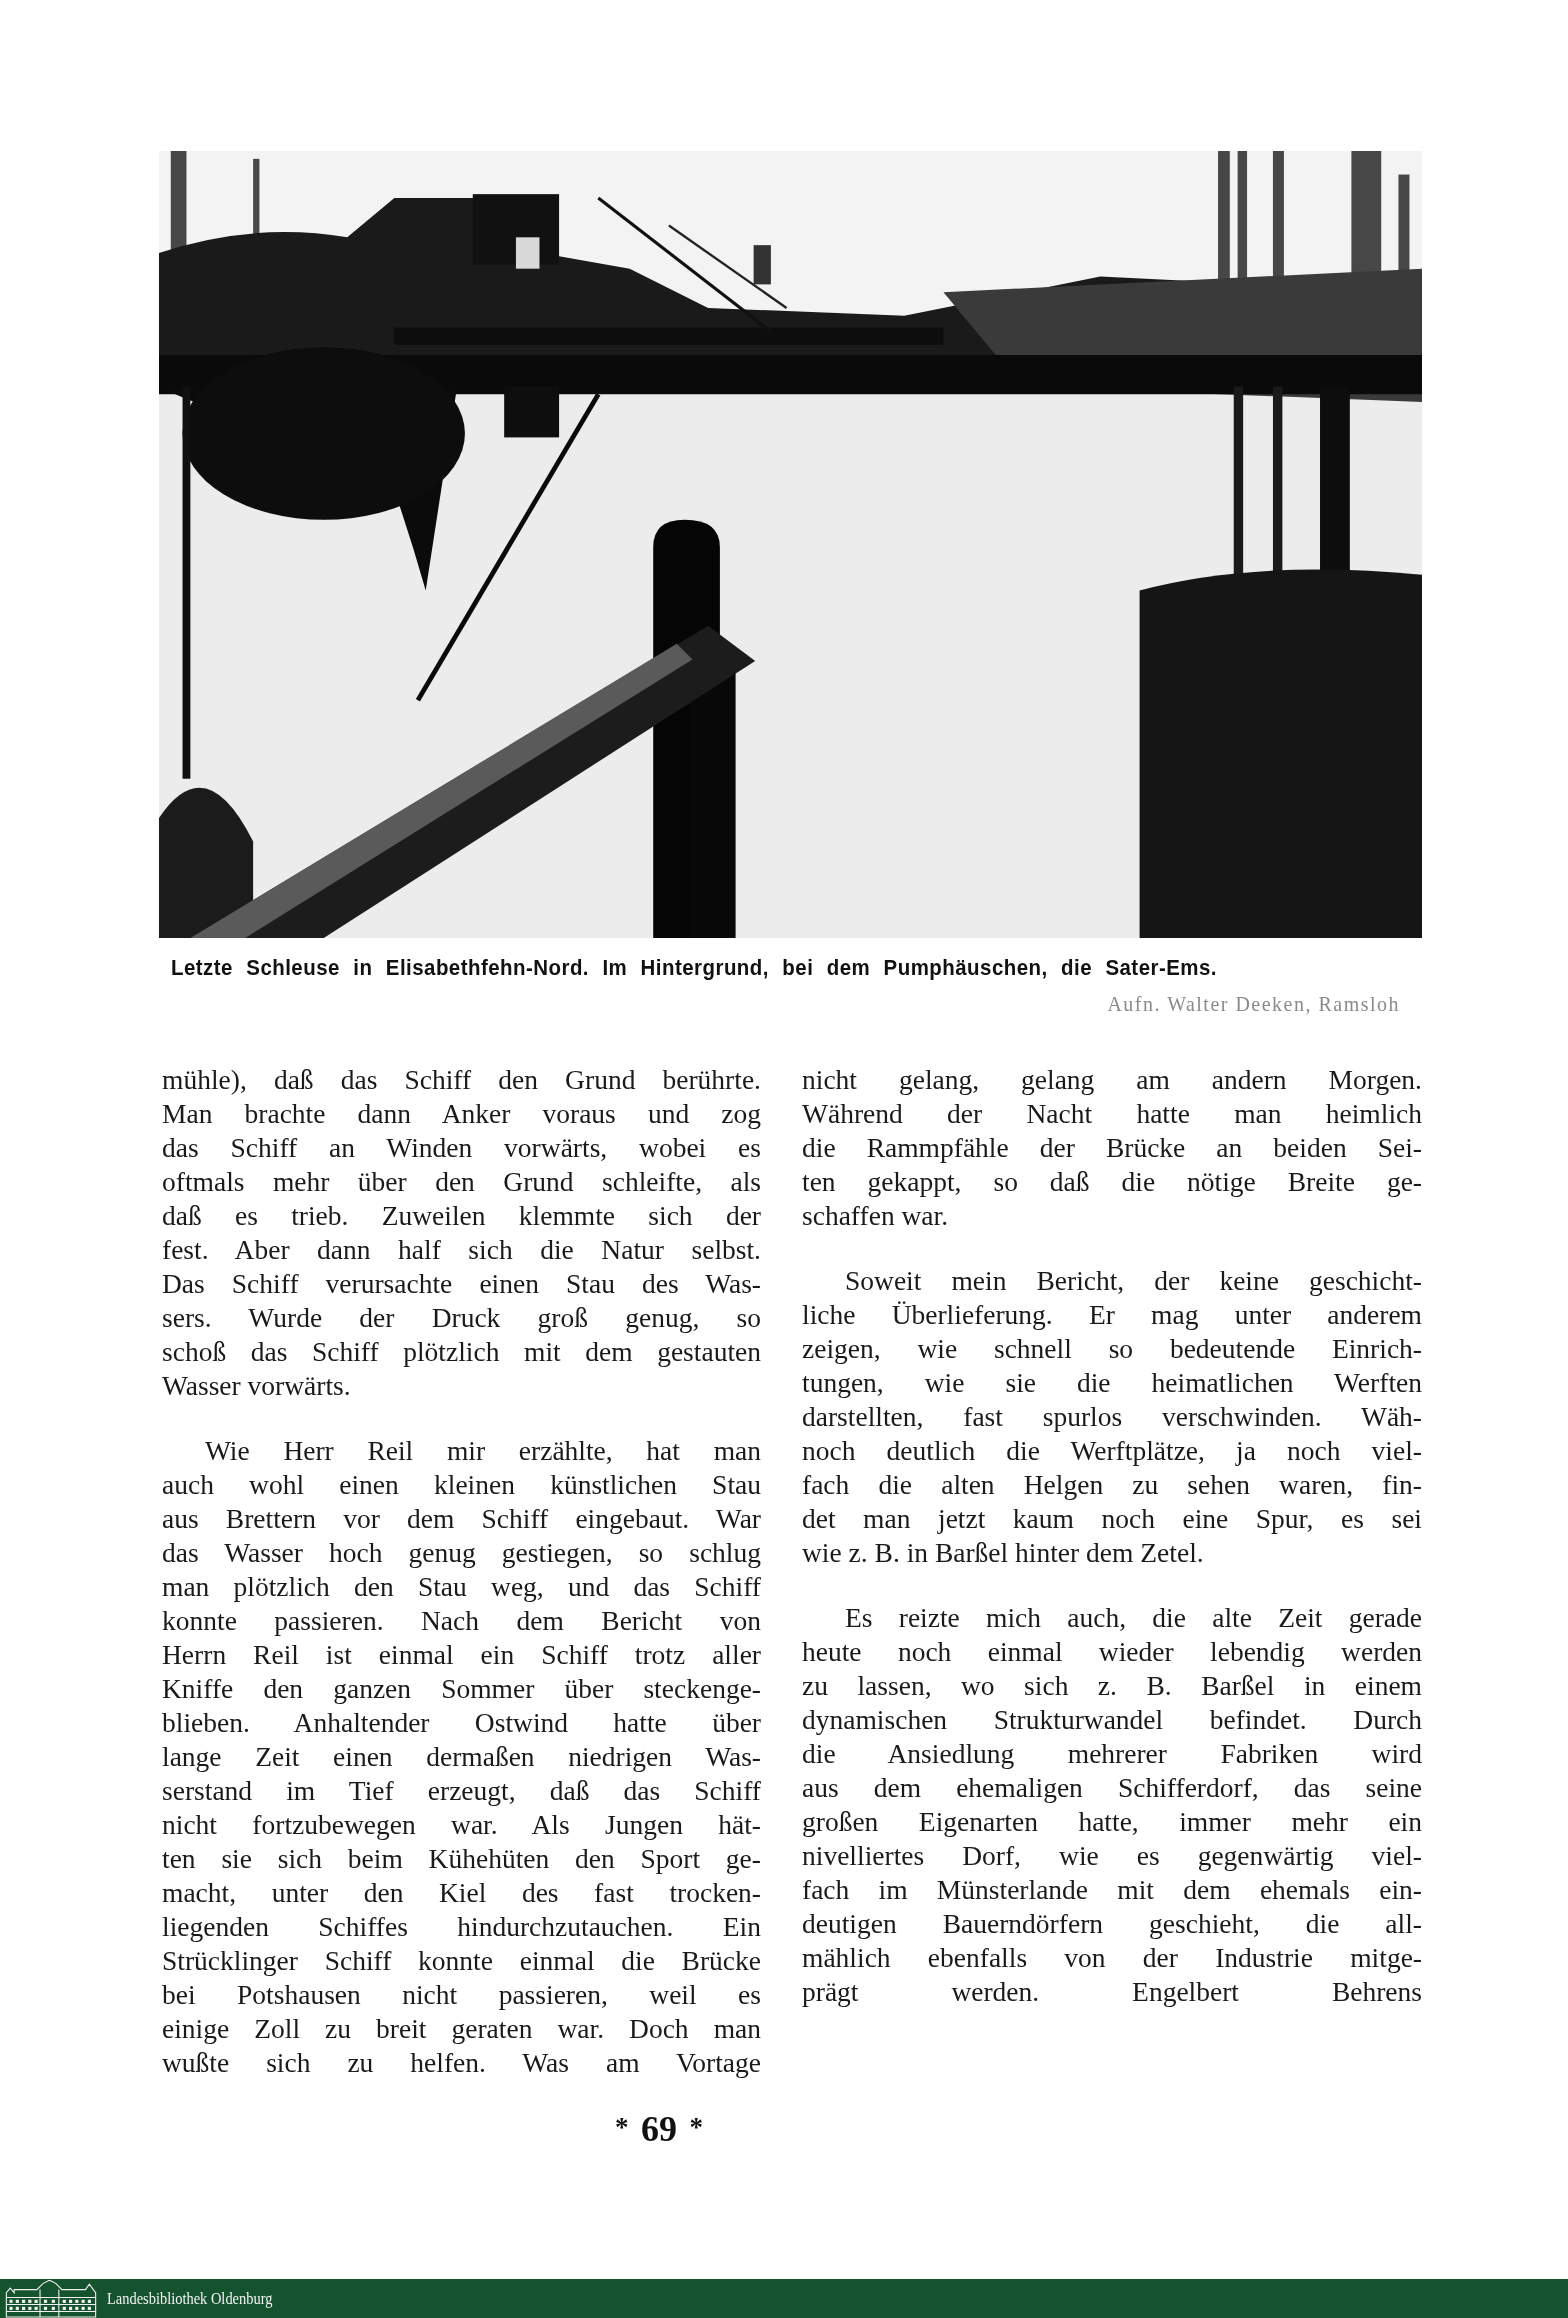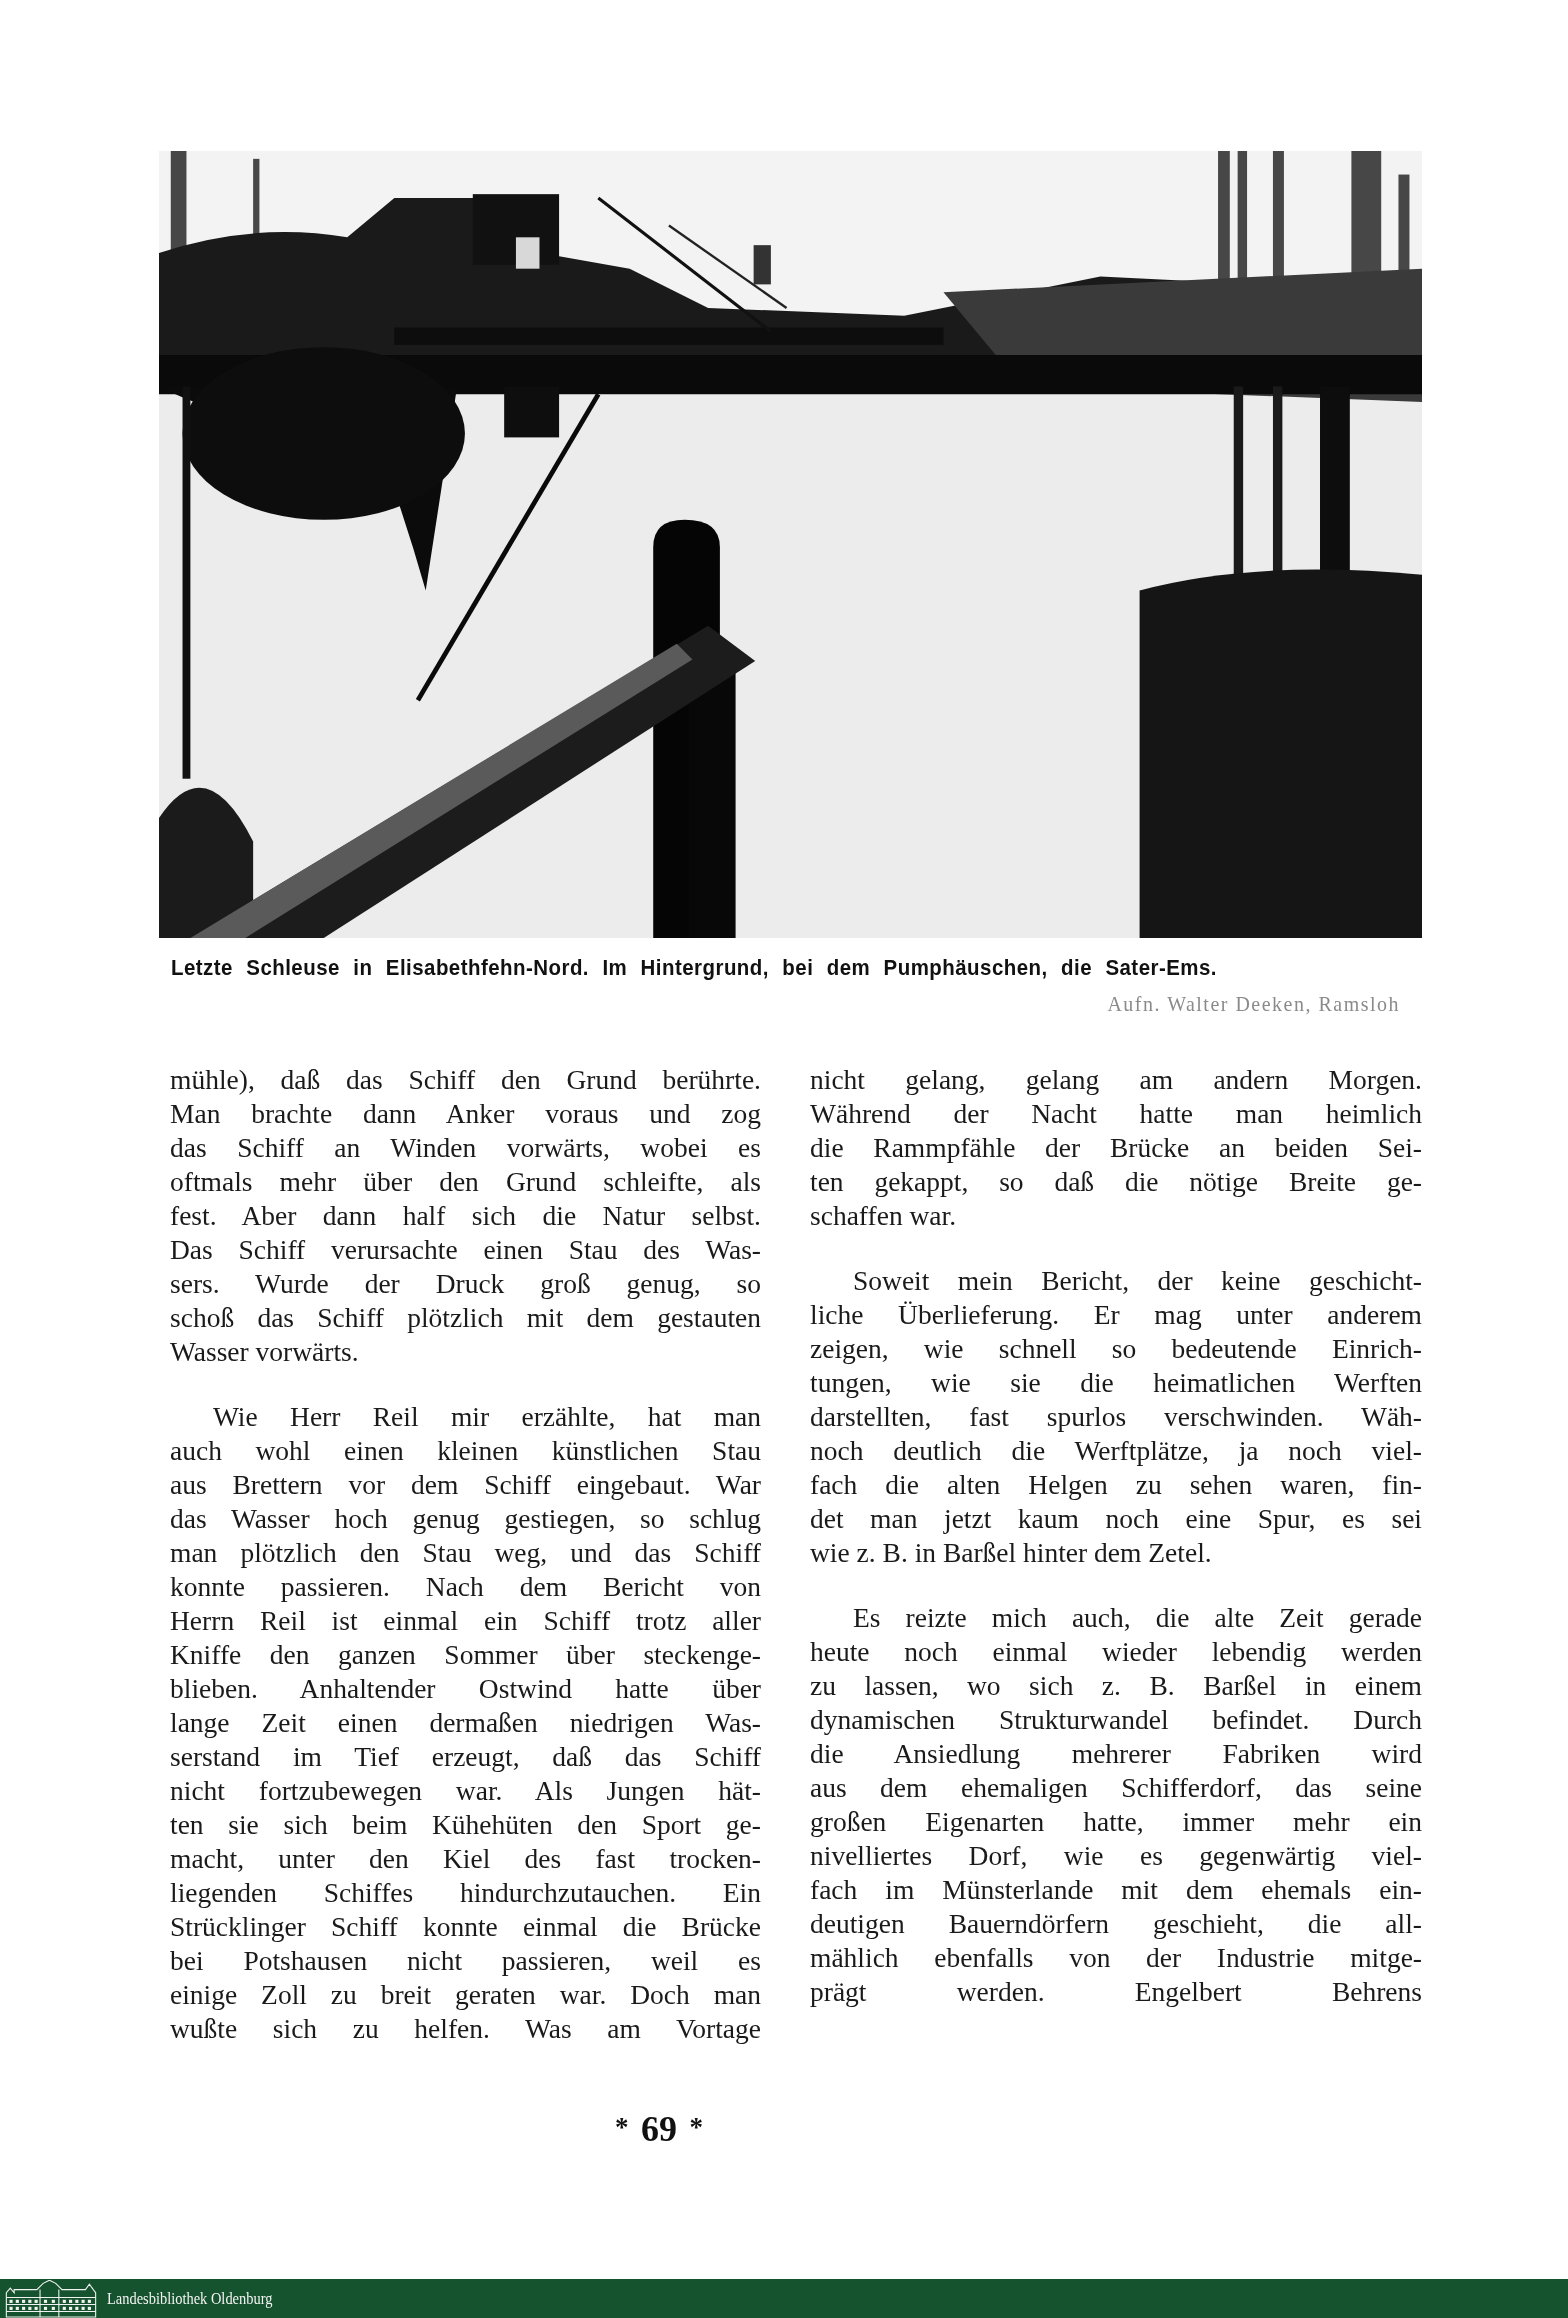--- a/index.html
+++ b/index.html
@@ -28,21 +28,21 @@
     white-space: nowrap;
   }
   .col {
     position: absolute; top: 1063px; font-size: 27.5px; line-height: 34px;
     text-align: justify; hyphens: manual; color: #1a1a1a;
   }
   .col.left { left: 162px; width: 599px; }
   .col.right { left: 802px; width: 620px; }
   .col p { margin: 0; text-indent: 0; }
   .col p + p { margin-top: 31px; }
-  .col .line { display: block; text-align: justify; text-align-last: justify; height: 34px; white-space: nowrap; margin-left: 8px; }
+  .col .line { display: block; text-align: justify; text-align-last: justify; height: 34px; white-space: nowrap; }
   .col .line.last { text-align-last: left; }
   .sig-line { display: flex; justify-content: space-between; }
   .pagenum {
     position: absolute; top: 2108px; left: 0; width: 1318px; text-align: center;
     font-family: "Liberation Serif", serif; font-weight: bold; font-size: 36px; color: #111;
   }
   .pagenum .star { font-size: 27px; vertical-align: 4.7px; margin: 0 12.6px; }
   .footer {
     position: absolute; left: 0; top: 2279px; width: 1569px; height: 39px;
     background: #14532d; display: flex; align-items: center;
@@ -106,20 +106,21 @@
 
 <div class="caption">Letzte Schleuse in Elisabethfehn-Nord. Im Hintergrund, bei dem Pumphäuschen, die Sater-Ems.</div>
 <div class="credit">Aufn. Walter Deeken, Ramsloh</div>
 
 <div class="col left">
   <p>
     <span class="line">mühle), daß das Schiff den Grund berührte.</span>
     <span class="line">Man brachte dann Anker voraus und zog</span>
     <span class="line">das Schiff an Winden vorwärts, wobei es</span>
     <span class="line">oftmals mehr über den Grund schleifte, als</span>
+    <span class="line">daß es trieb. Zuweilen klemmte sich der</span>
     <span class="line">fest. Aber dann half sich die Natur selbst.</span>
     <span class="line">Das Schiff verursachte einen Stau des Was-</span>
     <span class="line">sers. Wurde der Druck groß genug, so</span>
     <span class="line">schoß das Schiff plötzlich mit dem gestauten</span>
     <span class="line last">Wasser vorwärts.</span>
   </p>
   <p>
     <span class="line" style="padding-left:43px;box-sizing:border-box">Wie Herr Reil mir erzählte, hat man</span>
     <span class="line">auch wohl einen kleinen künstlichen Stau</span>
     <span class="line">aus Brettern vor dem Schiff eingebaut. War</span>

